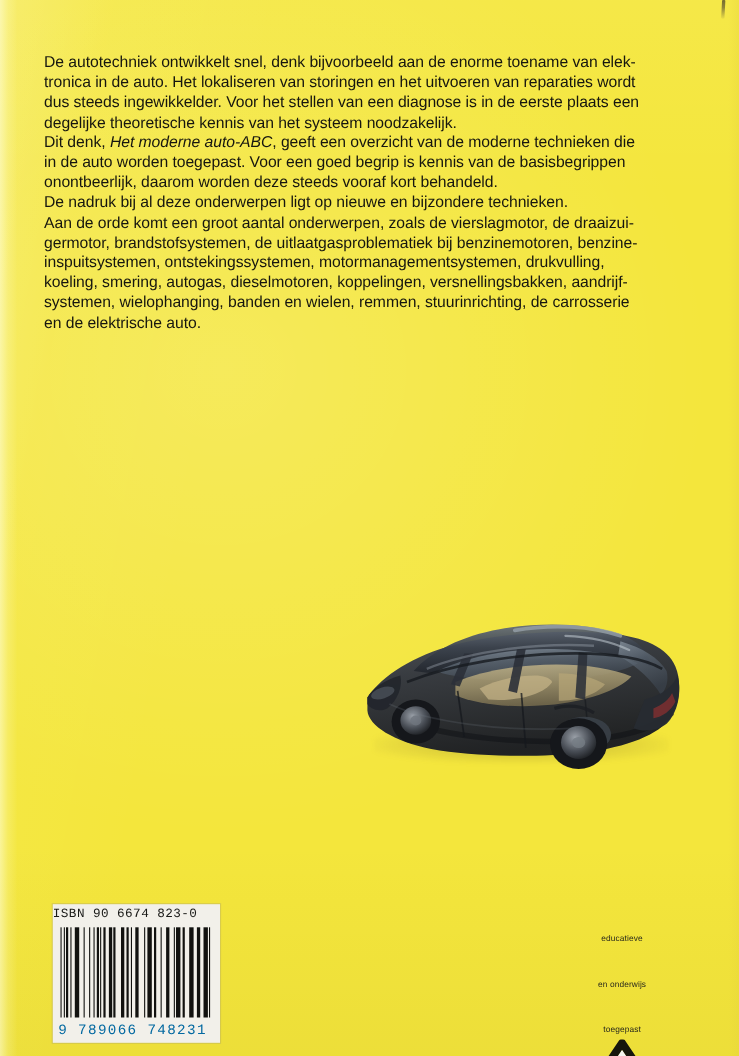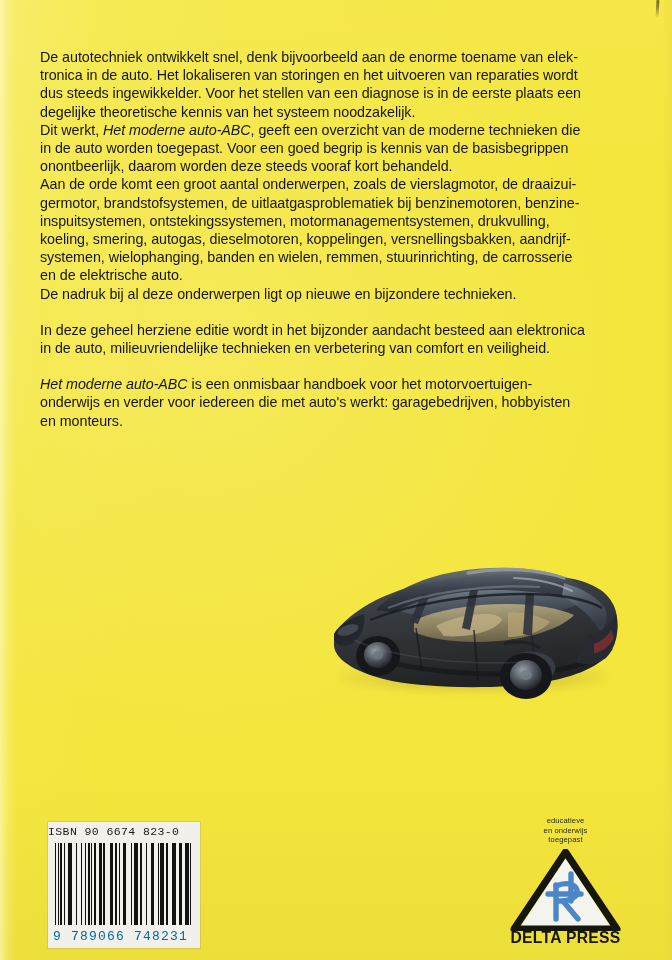--- a/index.html
+++ b/index.html
@@ -153,21 +153,21 @@
     width: 145px;
     height: 132px;
     text-align: center;
   }
   .pub-tagline {
     font-size: 7.6px;
     line-height: 9.6px;
     color: #2a2a1c;
     letter-spacing: 0.1px;
   }
-  .pub-tagline span { display: block; }
+  .pub-tagline span { display: block; margin-top: 32px; }
   .pub-mark {
     position: relative;
     width: 145px;
     height: 82px;
     margin-top: 4px;
   }
   .pub-name {
     font-size: 16.5px;
     font-weight: bold;
     letter-spacing: 0.3px;
@@ -186,43 +186,38 @@
   <div class="right-edge"></div>
   <div class="corner-mark"></div>
 
   <div class="blurb">
 
     <p>De autotechniek ontwikkelt snel, denk bijvoorbeeld aan de enorme toename van elek-
 tronica in de auto. Het lokaliseren van storingen en het uitvoeren van reparaties wordt
 dus steeds ingewikkelder. Voor het stellen van een diagnose is in de eerste plaats een
 degelijke theoretische kennis van het systeem noodzakelijk.</p>
 
-    <p><span>Dit werkt, </span><span class="ital">Het moderne auto-ABC</span><span>, geeft een overzicht van de moderne technieken die
+    <p><span>Dit denk, </span><span class="ital">Het moderne auto-ABC</span><span>, geeft een overzicht van de moderne technieken die
 in de auto worden toegepast. Voor een goed begrip is kennis van de basisbegrippen
 onontbeerlijk, daarom worden deze steeds vooraf kort behandeld.</span></p>
+
+    <p>De nadruk bij al deze onderwerpen ligt op nieuwe en bijzondere technieken.</p>
 
     <p>Aan de orde komt een groot aantal onderwerpen, zoals de vierslagmotor, de draaizui-
 germotor, brandstofsystemen, de uitlaatgasproblematiek bij benzinemotoren, benzine-
 inspuitsystemen, ontstekingssystemen, motormanagementsystemen, drukvulling,
 koeling, smering, autogas, dieselmotoren, koppelingen, versnellingsbakken, aandrijf-
 systemen, wielophanging, banden en wielen, remmen, stuurinrichting, de carrosserie
 en de elektrische auto.</p>
 
-    <p>De nadruk bij al deze onderwerpen ligt op nieuwe en bijzondere technieken.</p>
-
     <div class="gap"></div>
 
-    <p>In deze geheel herziene editie wordt in het bijzonder aandacht besteed aan elektronica
-in de auto, milieuvriendelijke technieken en verbetering van comfort en veiligheid.</p>
 
     <div class="gap"></div>
 
-    <p><span class="ital">Het moderne auto-ABC</span><span> is een onmisbaar handboek voor het motorvoertuigen-
-onderwijs en verder voor iedereen die met auto's werkt: garagebedrijven, hobbyisten
-en monteurs.</span></p>
 
   </div>
 
   <div class="car-art">
     <div class="car-shadow"></div>
     <svg class="car-svg" viewBox="0 0 312 165">
       <defs>
         <linearGradient id="bodyGrad" x1="0" y1="0" x2="0.3" y2="1">
           <stop offset="0%" stop-color="#4a4f58"></stop>
           <stop offset="35%" stop-color="#333741"></stop>

